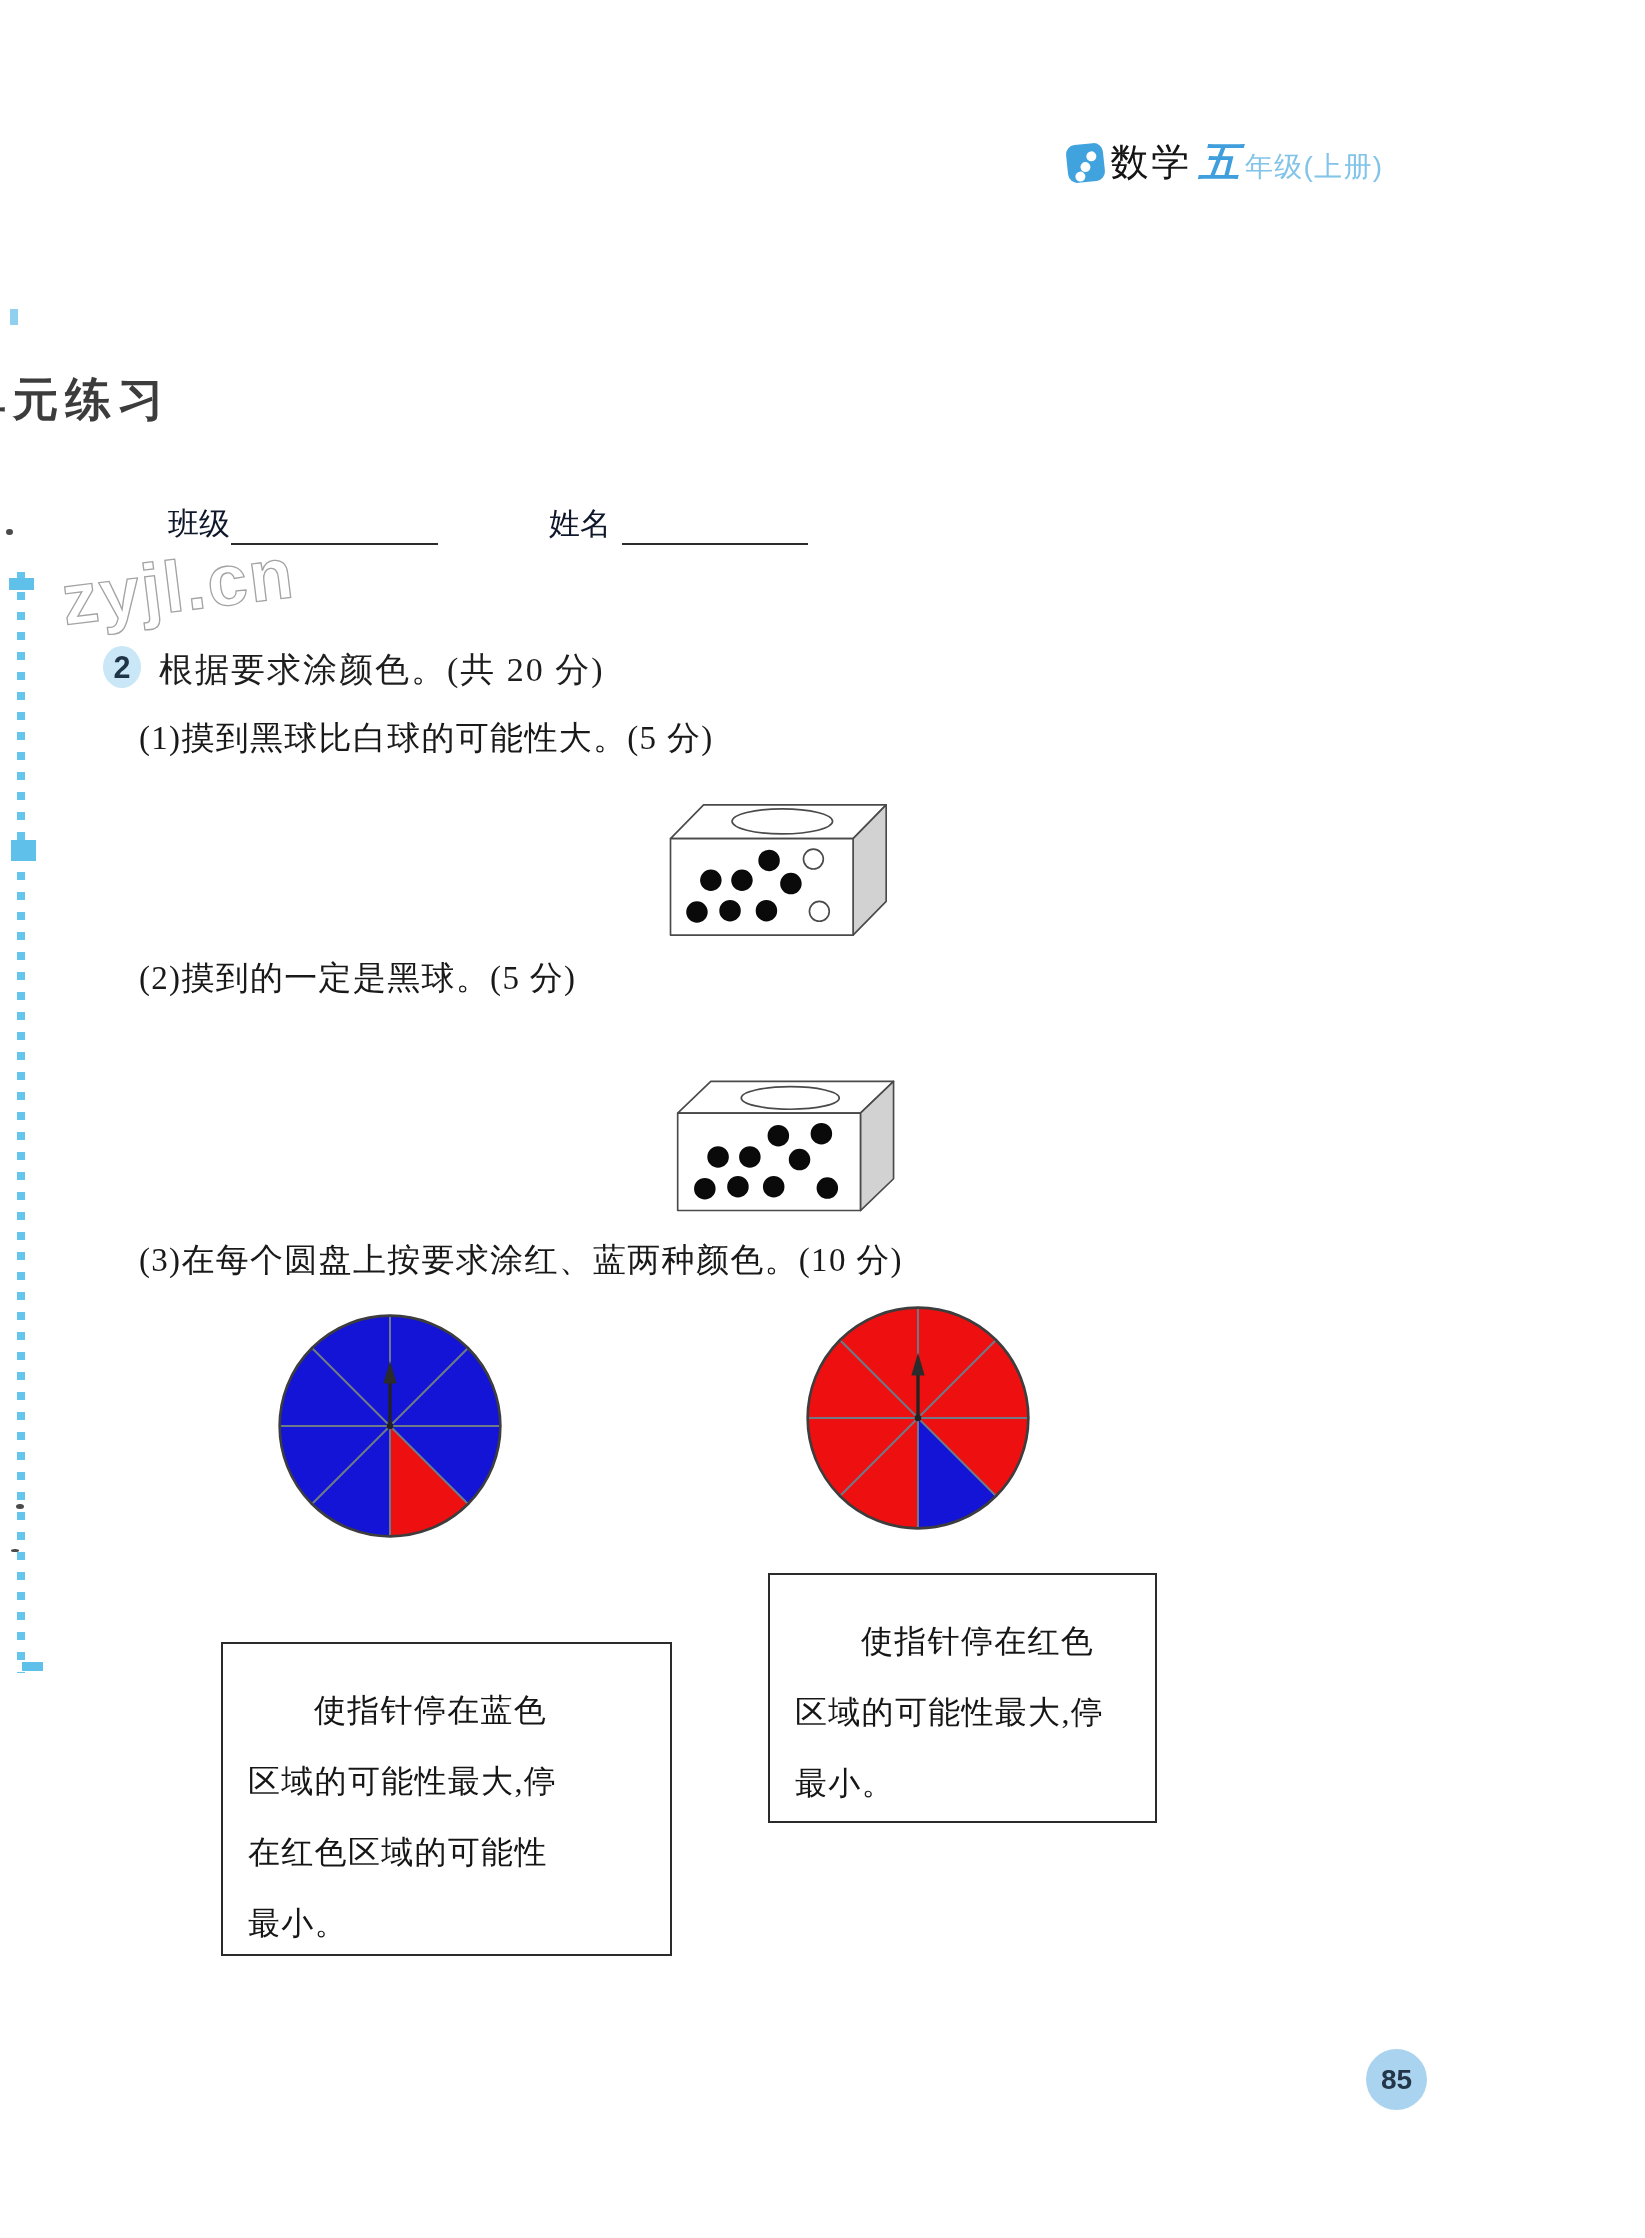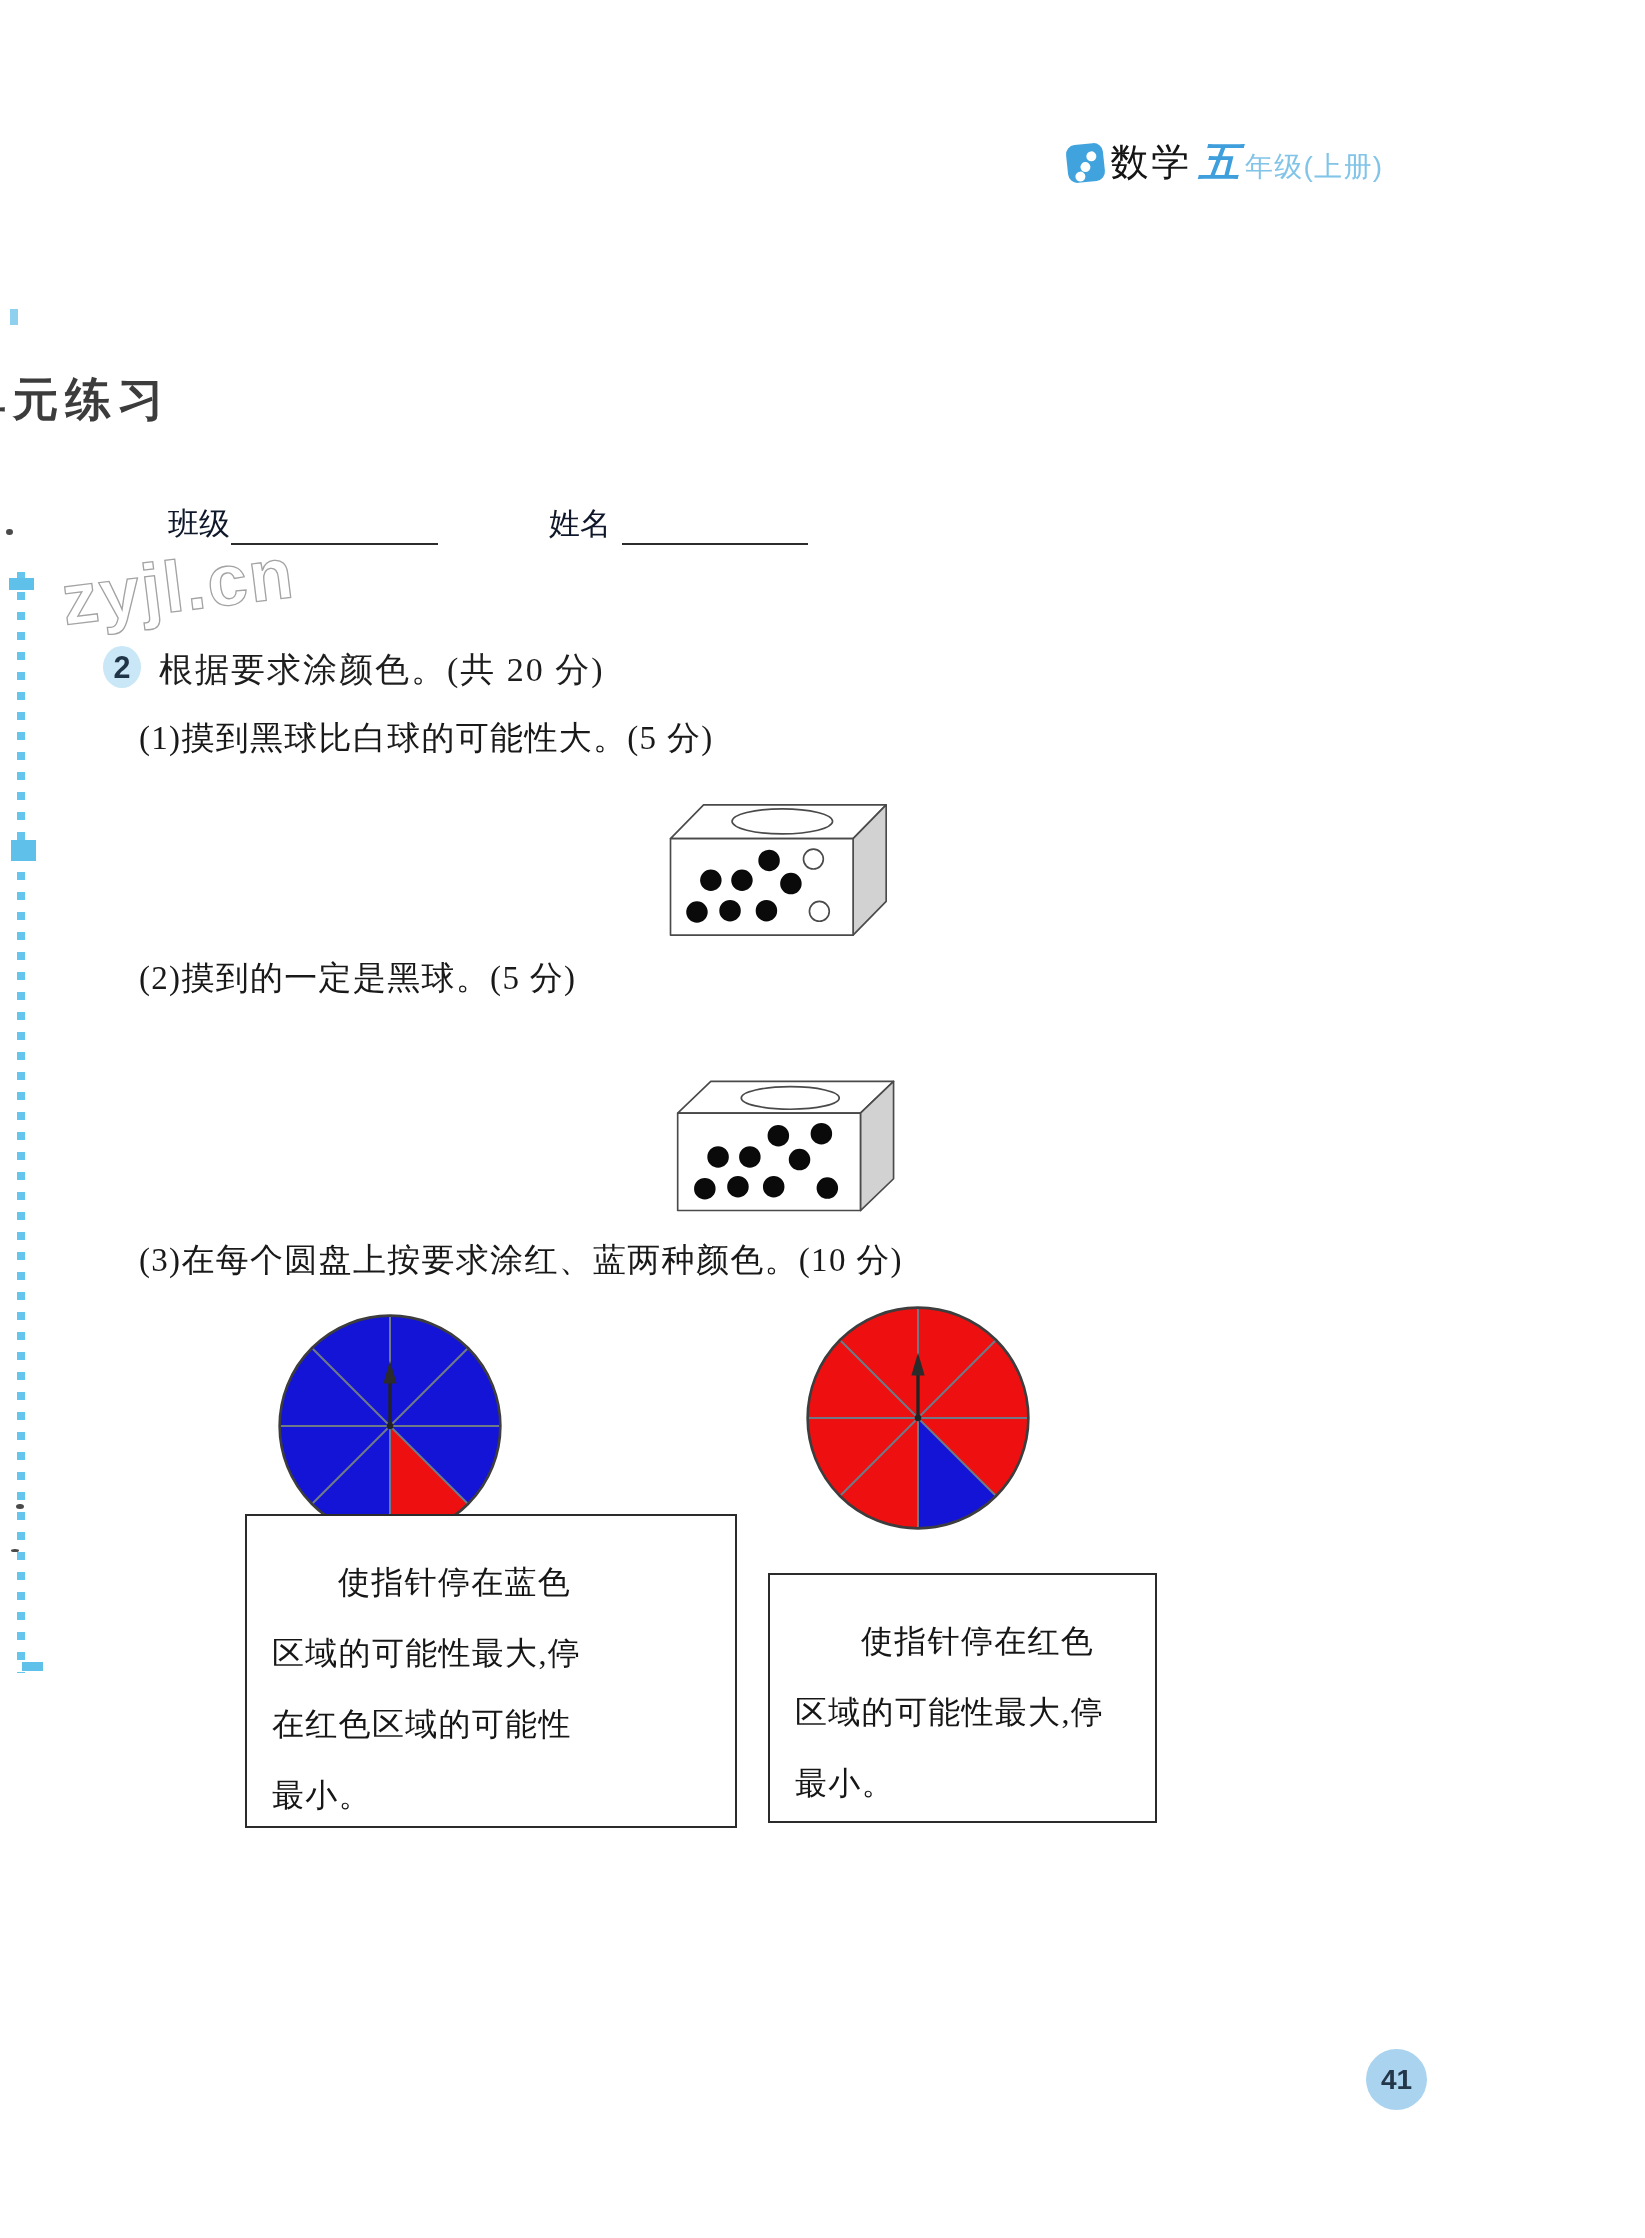--- a/index.html
+++ b/index.html
@@ -55,21 +55,21 @@
   .figsvg{position:absolute;}
   #ballbox1{left:630px;top:783px;}
   #ballbox2{left:630px;top:1048px;}
   #spinner1{left:277px;top:1313px;}
   #spinner2{left:805px;top:1305px;}
   
   .notebox{
     position:absolute;border:2px solid #2b2b2b;background:#fff;
     box-sizing:border-box;padding:30.5px 24px 0 25px;
   }
-  .note-left{left:221px;top:1514px;width:492px;height:314px;margin-left:24px;}
+  .note-left{left:221px;top:1642px;width:451px;height:314px;}
   .note-right{left:768px;top:1573px;width:389px;height:250px;}
   .notebox .nline{font-size:32px;line-height:71px;letter-spacing:1.3px;color:#161616;white-space:nowrap;}
   .notebox .nline.first{text-indent:66px;}
   
   .pagenum{
     position:absolute;left:1366px;top:2049px;width:61px;height:61px;border-radius:50%;
     background:#a9d3ee;display:flex;align-items:center;justify-content:center;
     font-family:"Liberation Sans",sans-serif;font-size:28px;color:#24364a;font-weight:bold;
   }
   
@@ -210,16 +210,16 @@
     <div class="nline">区域的可能性最大,停</div>
     <div class="nline">在红色区域的可能性</div>
     <div class="nline">最小。</div>
   </div>
   <div class="notebox note-right">
     <div class="nline first">使指针停在红色</div>
     <div class="nline">区域的可能性最大,停</div>
     <div class="nline">最小。</div>
   </div>
 
-  <div class="pagenum">41</div>
+  <div class="pagenum">85</div>
 
 </div>
 
 
 </body></html>

